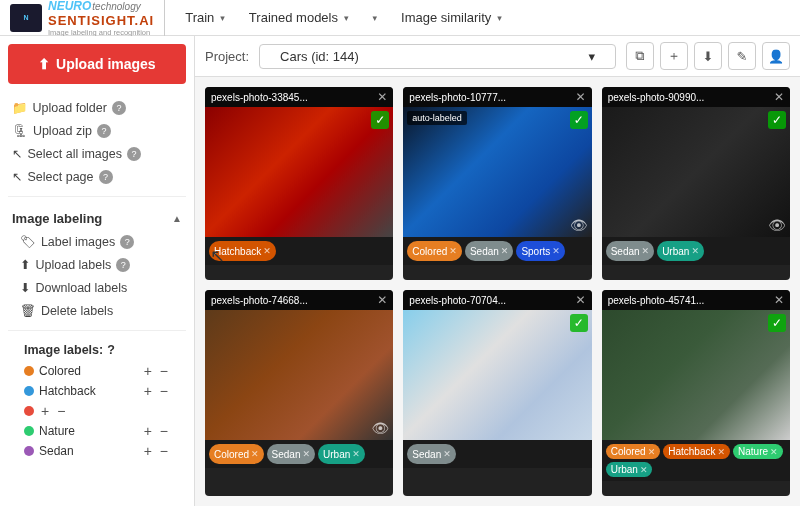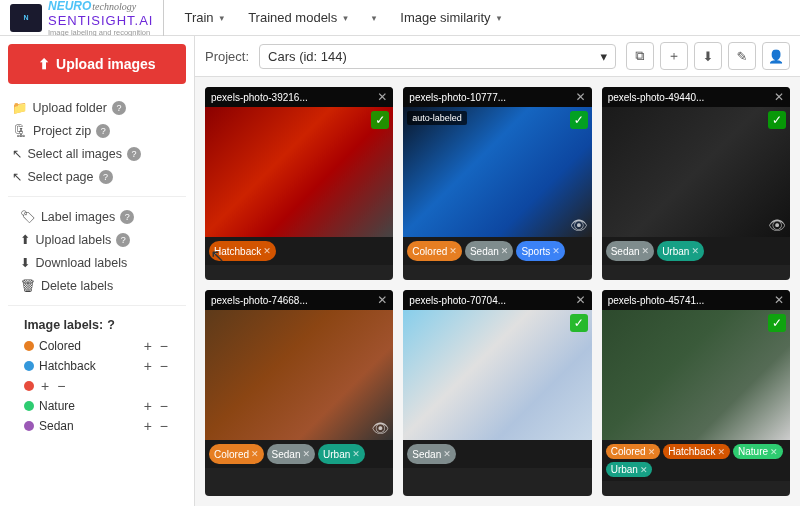--- a/index.html
+++ b/index.html
@@ -124,21 +124,21 @@
       background: #fff;
       border-bottom: 1px solid #ddd;
       padding: 6px 10px;
       display: flex; align-items: center; gap: 10px; justify-content: space-between;
     }
     .project-label { font-size: 13px; color: #555; }
     .project-select {
       flex: 1;
       border: 1px solid #ccc;
       border-radius: 4px;
-      padding: 4px 8px;
+      padding: 4px 20px;
       font-size: 13px;
       background: #fff;
       cursor: pointer;
       display: flex; align-items: center; justify-content: space-between;
     }
     .project-actions { display: flex; gap: 6px; }
     .action-btn {
       width: 28px; height: 28px;
       border: 1px solid #ccc;
       border-radius: 4px;
@@ -226,21 +226,21 @@
     .car1 { background: linear-gradient(135deg, #8B0000 0%, #cc2200 40%, #a00 60%, #444 100%); }
     .car2 { background: linear-gradient(135deg, #0a1628 0%, #1565c0 40%, #0d47a1 70%, #222 100%); }
     .car3 { background: linear-gradient(135deg, #1a1a1a 0%, #2c2c2c 50%, #111 100%); }
     .car4 { background: linear-gradient(135deg, #5d3a1a 0%, #8B4513 40%, #a0522d 70%, #333 100%); }
     .car5 { background: linear-gradient(135deg, #87ceeb 0%, #e0e0e0 40%, #b0c4de 70%, #c8d8e8 100%); }
     .car6 { background: linear-gradient(135deg, #2d4a2d 0%, #3a5a3a 40%, #556b55 70%, #ccc 100%); }
 
     
     .tag-colored { background: #e67e22; }
     .tag-sedan { background: #7f8c8d; }
-    .tag-sports { background: #3b82f6; }
+    .tag-sports { background: #1d4ed8; }
     .tag-urban { background: #16a085; }
     .tag-hatchback { background: #d35400; }
     .tag-nature { background: #2ecc71; }
 
     .cursor-arrow {
       position: fixed;
       pointer-events: none;
       font-size: 18px;
       z-index: 1000;
       left: 210px;
@@ -251,23 +251,23 @@
 <body>
 
 <div class="header">
   <div class="logo-area">
     <div class="logo-icon">
       <span style="color:#4fc3f7;font-size:7px;font-weight:bold;">N</span>
     </div>
     <div class="logo-text-area">
       <div style="display:flex;align-items:baseline;gap:1px;">
         <span style="color:#4fc3f7;font-weight:900;font-size:12px;font-style:italic;">NEURO</span>
-        <span style="color:#777;font-size:10px;font-style:italic;font-family:Liberation Serif, serif;">technology</span>
-      </div>
-      <div style="font-size:13px;font-weight:normal;color:#6d28d9;letter-spacing:1px;">SENTISIGHT.AI</div>
+        <span style="color:#777;font-size:10px;font-style:italic;">technology</span>
+      </div>
+      <div style="font-size:13px;font-weight:bold;color:#c2410c;letter-spacing:1px;">SENTISIGHT.AI</div>
       <div style="font-size:7.5px;color:#999;">Image labeling and recognition</div>
     </div>
   </div>
   <nav class="nav-menu">
     <div class="nav-item">
       <span>Train</span>
       <span class="arrow">▾</span>
     </div>
     <div class="nav-item">
       <span>Trained models</span>
@@ -292,38 +292,42 @@
     </button>
 
     <div class="sidebar-section">
       <div class="sidebar-item">
         <span>📁</span>
         <span>Upload folder</span>
         <span class="info-icon">?</span>
       </div>
       <div class="sidebar-item">
         <span>🗜</span>
-        <span>Project zip</span>
+        <span>Upload zip</span>
         <span class="info-icon">?</span>
       </div>
       <div class="sidebar-item">
         <span>↖</span>
         <span>Select all images</span>
         <span class="info-icon">?</span>
       </div>
       <div class="sidebar-item">
         <span>↖</span>
         <span>Select page</span>
         <span class="info-icon">?</span>
       </div>
     </div>
 
     <div style="border-top:1px solid #eee; margin: 4px 8px;"></div>
 
     <div class="sidebar-section">
+      <div class="section-title">
+        <span>Image labeling</span>
+        <span class="collapse-arrow">▲</span>
+      </div>
       <div class="sidebar-item" style="padding-left:12px;">
         <span>🏷</span>
         <span>Label images</span>
         <span class="info-icon">?</span>
       </div>
       <div class="sidebar-item" style="padding-left:12px;">
         <span>⬆</span>
         <span>Upload labels</span>
         <span class="info-icon">?</span>
       </div>
@@ -402,21 +406,21 @@
         <div class="action-btn" title="Download">⬇</div>
         <div class="action-btn" title="Edit">✎</div>
         <div class="action-btn" title="Users">👤</div>
       </div>
     </div>
 
     <div class="image-grid">
 
       <div class="image-card">
         <div class="image-card-header">
-          <span>pexels-photo-39216...</span>
+          <span>pexels-photo-33845...</span>
           <span class="card-close">✕</span>
         </div>
         <div class="card-img">
           <div class="card-img-placeholder car1" style="width:100%;height:100%;"></div>
           <div class="card-check">✓</div>
         </div>
         <div class="card-tags">
           <span class="tag tag-hatchback">Hatchback <span class="tag-close">✕</span></span>
         </div>
       </div>
@@ -434,21 +438,21 @@
         </div>
         <div class="card-tags">
           <span class="tag tag-colored">Colored <span class="tag-close">✕</span></span>
           <span class="tag tag-sedan">Sedan <span class="tag-close">✕</span></span>
           <span class="tag tag-sports">Sports <span class="tag-close">✕</span></span>
         </div>
       </div>
 
       <div class="image-card">
         <div class="image-card-header">
-          <span>pexels-photo-49440...</span>
+          <span>pexels-photo-90990...</span>
           <span class="card-close">✕</span>
         </div>
         <div class="card-img">
           <div class="card-img-placeholder car3" style="width:100%;height:100%;"></div>
           <div class="card-check">✓</div>
           <div class="card-eye">👁</div>
         </div>
         <div class="card-tags">
           <span class="tag tag-sedan">Sedan <span class="tag-close">✕</span></span>
           <span class="tag tag-urban">Urban <span class="tag-close">✕</span></span>

